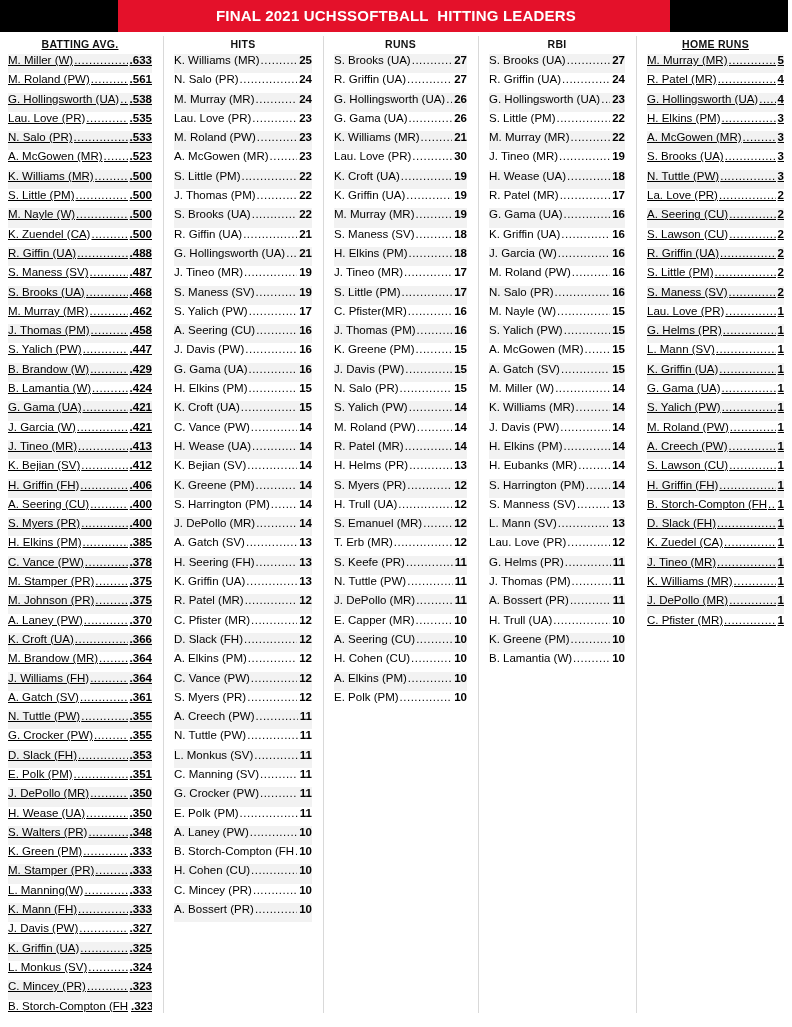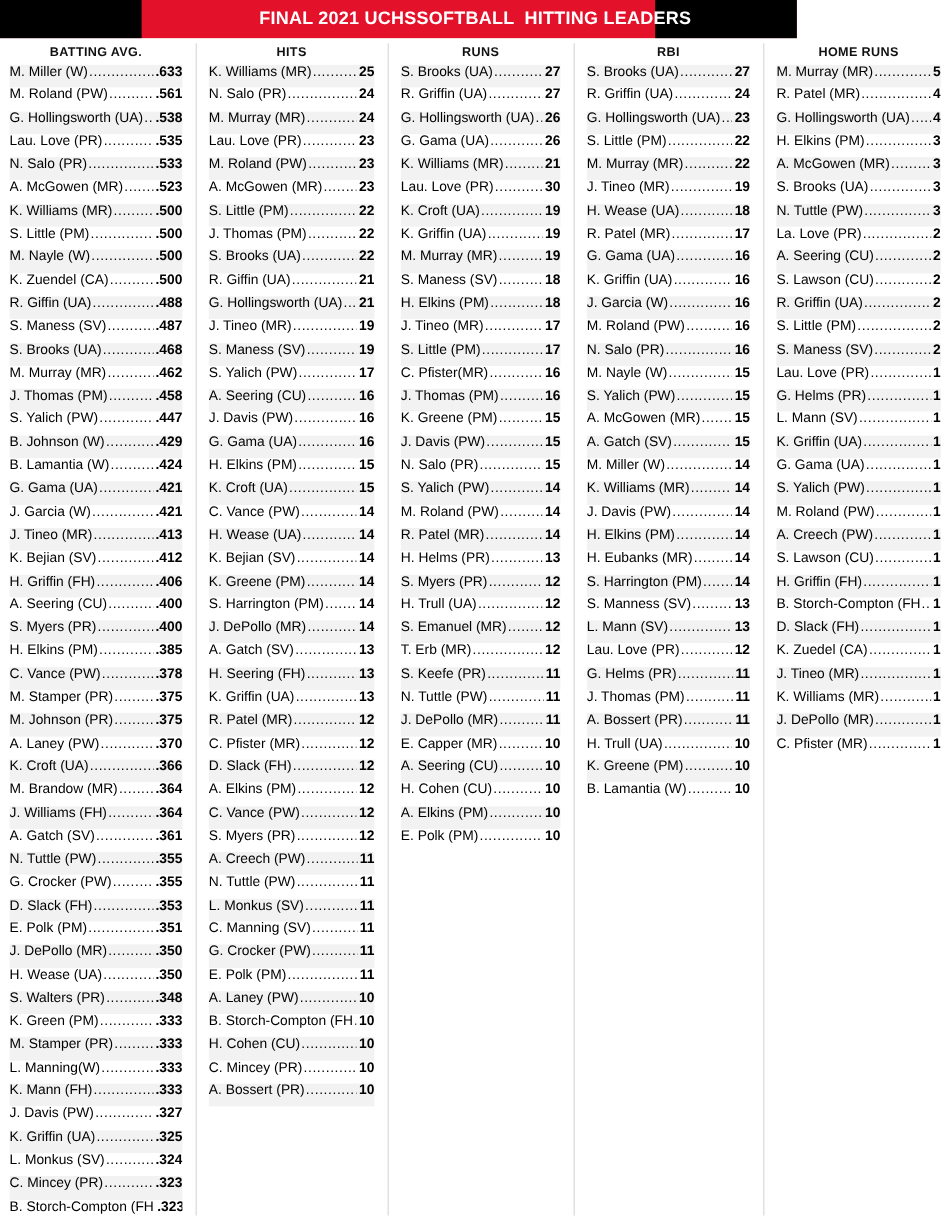--- a/index.html
+++ b/index.html
@@ -12,21 +12,21 @@
   .page {
     position: relative;
     width: 792px; height: 1027px;
     background: #ffffff;
     overflow: hidden;
   }
   
   .banner {
     position: absolute;
     left: 0; top: 0;
-    width: 664px; height: 32px;
+    width: 788px; height: 32px;
     background: #e4112a;
   }
   .banner-title {
     position: absolute;
     left: 0; top: 0;
     width: 792px; height: 32px;
     line-height: 32px;
     text-align: center;
     color: #ffffff;
     font-weight: bold;
@@ -54,25 +54,25 @@
     background: #ffffff;
     display: flex;
     flex-direction: row;
     padding: 0;
   }
   .col {
     position: relative;
     height: 100%;
     padding-top: 6px;
   }
-  .col-0 { width: 160px; padding-left: 8px; padding-right: 8px; }
+  .col-0 { width: 160px; padding-left: 8px; padding-right: 8px; text-decoration: underline; }
   .col-1 { width: 160px; padding-left: 14px; padding-right: 8px; }
   .col-2 { width: 155px; padding-left: 14px; padding-right: 8px; }
   .col-3 { width: 158px; padding-left: 14px; padding-right: 8px; }
-  .col-4 { width: 159px; padding-left: 14px; padding-right: 8px; }
+  .col-4 { width: 159px; padding-left: 14px; padding-right: 8px; text-decoration: underline; }
   .col-divider {
     position: absolute;
     top: 4px; bottom: 4px;
     width: 1px;
     background: #d9d9d9;
   }
   .col-1 .col-divider, .col-2 .col-divider, .col-3 .col-divider, .col-4 .col-divider {
     left: 3px;
   }
   .col-head {
@@ -214,21 +214,21 @@
             <span class="nm">J. Thomas (PM)</span>
             <span class="dots">........................................</span>
             <span class="vl">.458</span>
           </div>
           <div class="row">
             <span class="nm">S. Yalich (PW)</span>
             <span class="dots">........................................</span>
             <span class="vl">.447</span>
           </div>
           <div class="row">
-            <span class="nm">B. Johnson (W)</span>
+            <span class="nm">B. Brandow (W)</span>
             <span class="dots">........................................</span>
             <span class="vl">.429</span>
           </div>
           <div class="row">
             <span class="nm">B. Lamantia (W)</span>
             <span class="dots">........................................</span>
             <span class="vl">.424</span>
           </div>
           <div class="row">
             <span class="nm">G. Gama (UA)</span>

